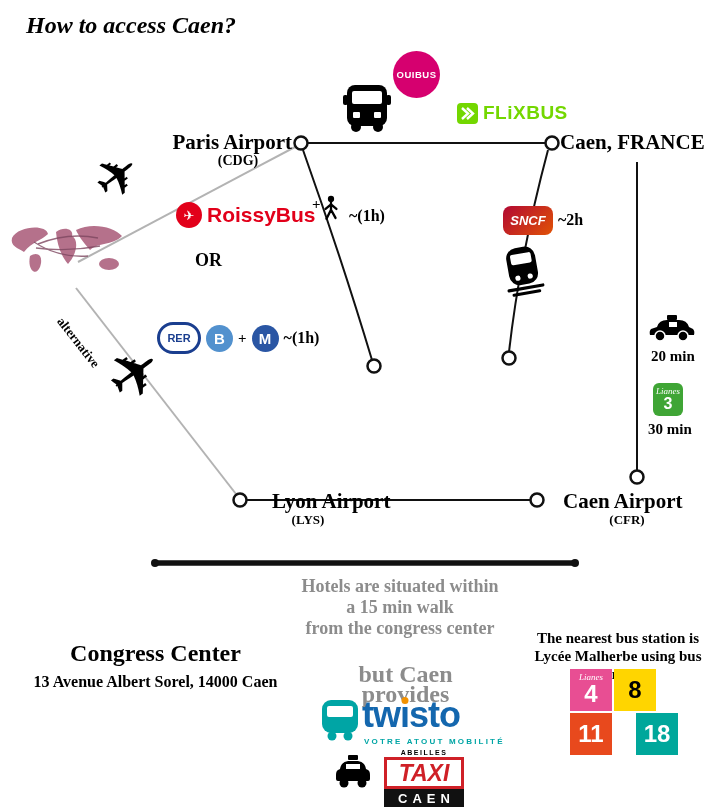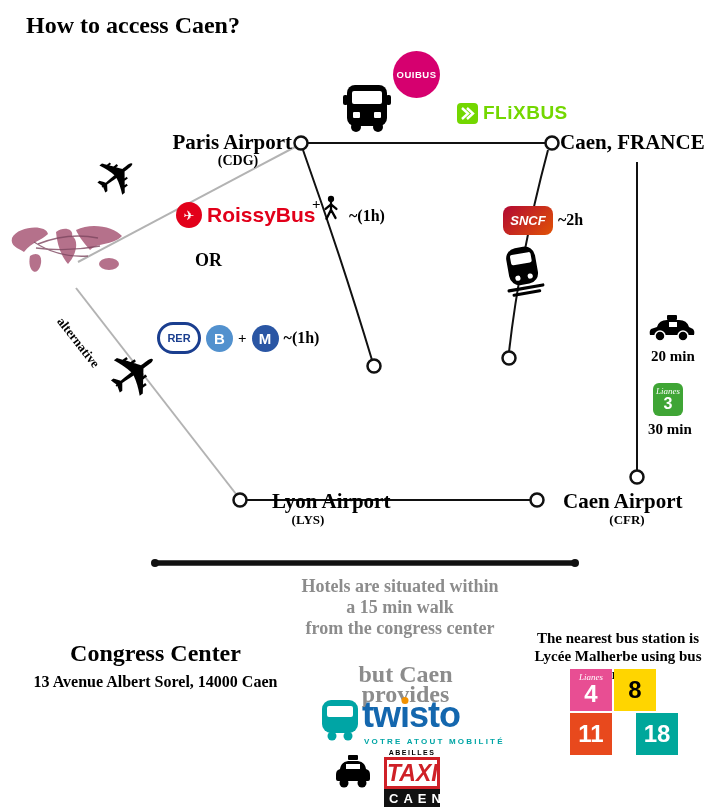--- a/index.html
+++ b/index.html
@@ -4,21 +4,21 @@
 <style>
   html,body{margin:0;padding:0;background:#fff;}
   #stage{position:relative;width:720px;height:812px;background:#fff;overflow:hidden;
          font-family:"Liberation Serif",serif;color:#000;}
   .abs{position:absolute;}
   .serifb{font-family:"Liberation Serif",serif;font-weight:bold;}
   .gray{color:#8c8c8c;}
   .center{text-align:center;}
   svg{display:block;}
 
-  #title{left:26px;top:12px;font-size:24px;font-weight:bold;}
+  #title{left:26px;top:12px;font-size:24px;font-weight:bold;font-style:italic;}
 
   
   #lines{left:0;top:0;pointer-events:none;}
 
   
   .node-label{font-size:21px;font-weight:bold;white-space:nowrap;}
   .node-code{font-size:14px;font-weight:bold;}
 
   #paris-label{left:150px;top:130px;width:142px;text-align:right;}
   #paris-code{left:188px;top:153px;width:100px;}
@@ -106,21 +106,21 @@
   #twisto-bus{left:320px;top:699px;}
   #twisto-name{left:362px;top:694px;font-family:"Liberation Sans",sans-serif;font-weight:bold;
      font-size:36px;color:#1467ae;letter-spacing:-1px;display:flex;}
   .tw-i{position:relative;display:inline-block;}
   .tw-dot{position:absolute;width:7px;height:7px;border-radius:50%;background:#f39200;top:3px;left:50%;transform:translateX(-50%);}
   #twisto-tagline{left:364px;top:737px;font-family:"Liberation Sans",sans-serif;font-weight:bold;
      font-size:8px;letter-spacing:2.2px;color:#00a5a5;}
 
   
   #taxi-icon-b{left:334px;top:755px;}
-  #taxicaen{left:384px;top:749px;width:56px;font-family:"Liberation Sans",sans-serif;}
+  #taxicaen{left:384px;top:749px;width:80px;font-family:"Liberation Sans",sans-serif;}
   #taxicaen .top{font-size:7px;font-weight:bold;letter-spacing:1.5px;text-align:center;margin-bottom:1px;}
   #taxicaen .mid{border:3px solid #cf2027;color:#cf2027;font-weight:bold;font-style:italic;
      font-size:23px;line-height:26px;text-align:center;}
   #taxicaen .bot{background:#111;color:#fff;font-weight:bold;font-size:13px;letter-spacing:5px;
      text-align:center;padding:2px 0 1px 5px;}
 </style>
 </head>
 <body>
 
 <div id="stage">

